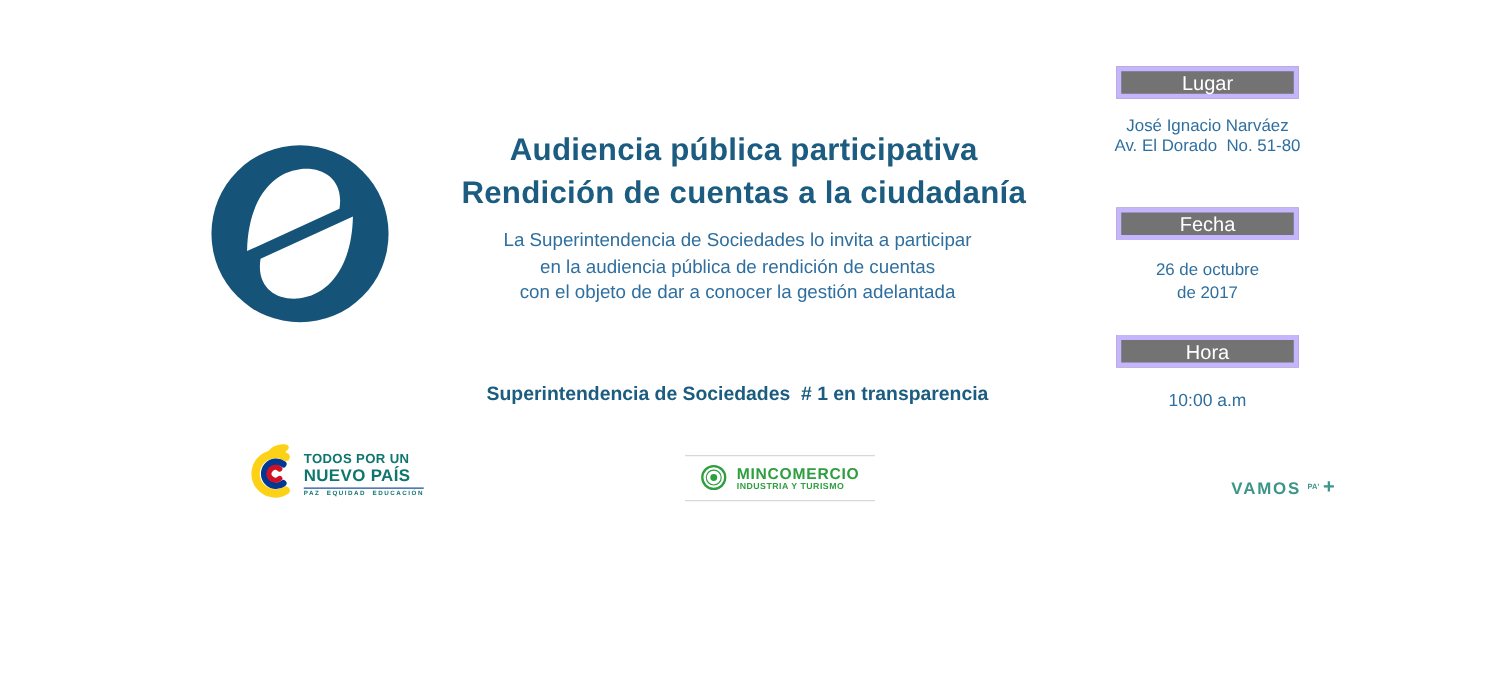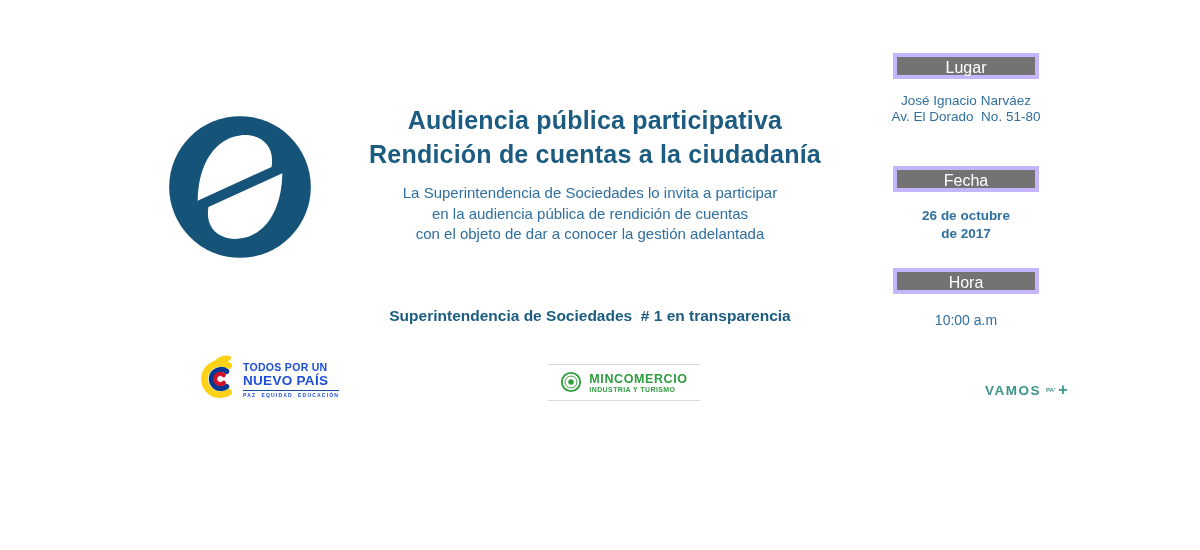--- a/index.html
+++ b/index.html
@@ -33,25 +33,25 @@
     position:absolute; left:893px; width:146px; height:26px;
     background:#737373; border:4px solid #c4b5fd;
     color:#ffffff; font-size:16px; text-align:center; line-height:22px;
   }
   .detail-value{
     position:absolute; left:873px; width:186px; text-align:center;
     font-size:13.5px; line-height:15.5px; color:#2f6f9f;
   }
   .prewrap{ white-space:pre-wrap; }
   .box-lugar{ top:53px; }  .val-lugar{ top:93px; }
-  .box-fecha{ top:166px; } .val-fecha{ top:207px; line-height:18px;font-weight:bold; }
+  .box-fecha{ top:166px; } .val-fecha{ top:207px; line-height:18px; }
   .box-hora{ top:268px; }  .val-hora{ top:313px; font-size:14px; }
   
   .gov-logo{ position:absolute; left:198px; top:351px; display:flex; align-items:center; }
-  .gov-text{ margin-left:3px; color:#1d4ed8; }
+  .gov-text{ margin-left:3px; color:#0f766e; }
   .gov-line1{ font-size:10.5px; font-weight:800; letter-spacing:.3px; }
   .gov-line2{ font-size:13.5px; font-weight:800; letter-spacing:.3px; }
   .gov-tag{ font-size:5px; font-weight:700; letter-spacing:1.2px; margin-top:2px;
             white-space:pre-wrap; border-top:1px solid #1a4fa0; padding-top:1px; }
   .minc{ position:absolute; left:548px; top:364px; width:152px; }
   .minc-rule{ height:1px; background:#d8d8d8; }
   .minc-row{ display:flex; align-items:center; justify-content:center; padding:6px 0 7px 0; }
   .minc-text{ margin-left:7px; color:#2e9e3f; }
   .minc-line1{ font-size:12.5px; font-weight:bold; letter-spacing:.6px; }
   .minc-line2{ font-size:7px; font-weight:bold; letter-spacing:.4px; }

